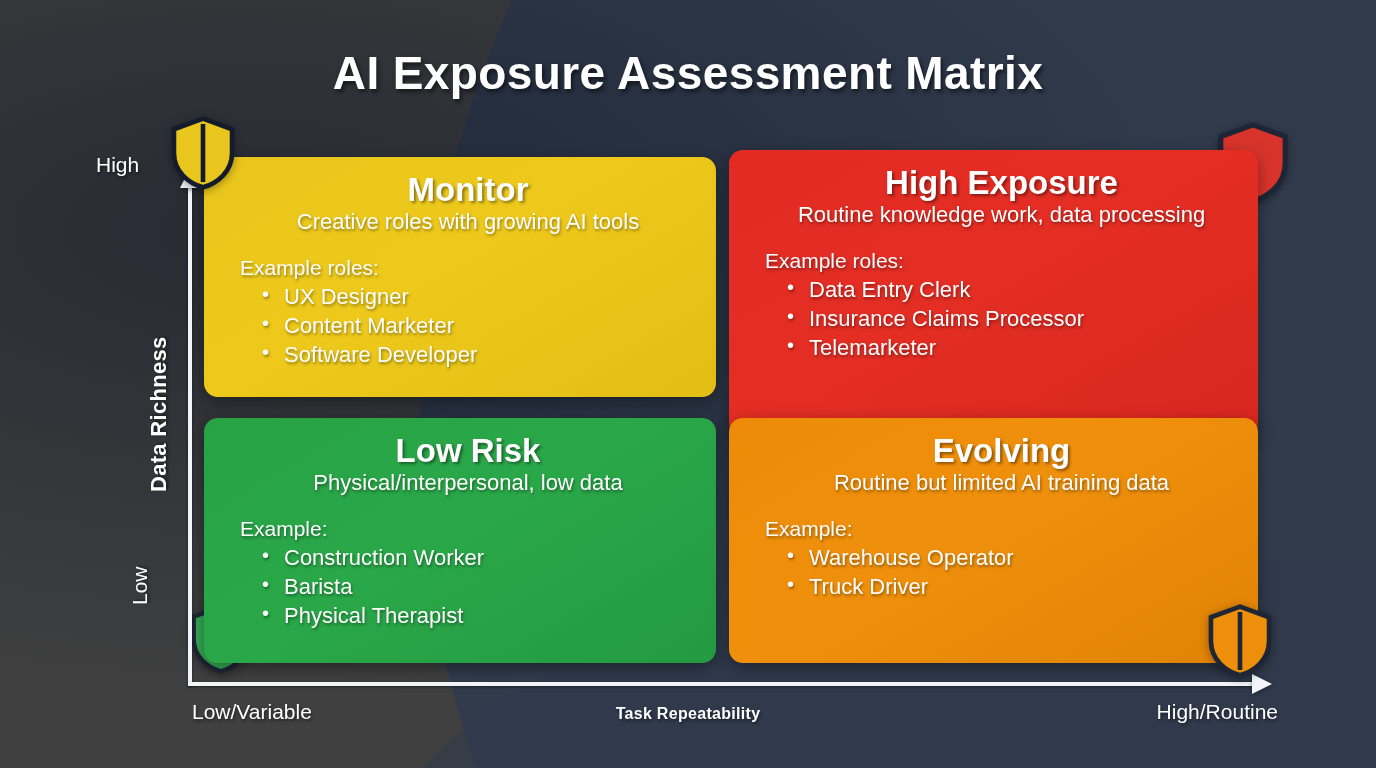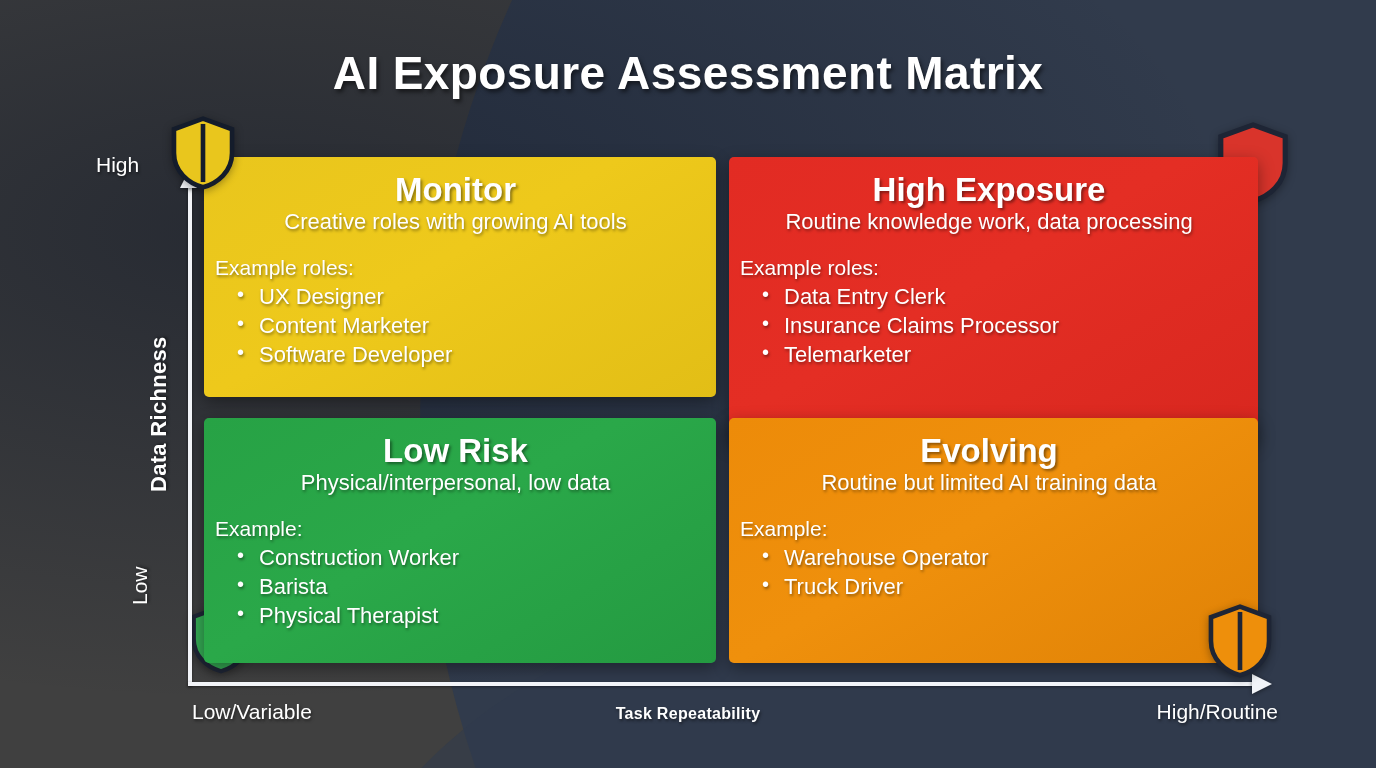--- a/index.html
+++ b/index.html
@@ -114,22 +114,22 @@
     font-size:16px;
     font-weight:bold;
     letter-spacing:.3px;
     text-shadow:1px 2px 3px rgba(0,0,0,.5);
     z-index:7;
   }
 
   
   .card {
     position:absolute;
-    border-radius:5px;
-    padding:14px 20px 10px 11px;
+    border-radius:14px;
+    padding:14px 20px 10px 36px;
     z-index:5;
     box-shadow:0 5px 16px rgba(0,0,0,.38);
     overflow:hidden;
   }
   .card .q-title {
     text-align:center;
     font-size:33px;
     font-weight:bold;
     color:#ffffff;
     line-height:1.16;
@@ -165,21 +165,21 @@
   .card li:before {
     content:"\2022";
     position:absolute;
     left:0; top:-1px;
     font-size:20px;
     color:#ffffff;
   }
 
   #card-monitor { left:204px;  top:157px; width:512px; height:240px;
     background:linear-gradient(150deg,#e9c61d 0%, #eec91b 45%, #e2be16 100%); }
-  #card-high    { left:729px;  top:157px; width:529px; height:286px;
+  #card-high    { left:729px;  top:150px; width:529px; height:286px;
     background:linear-gradient(150deg,#e22b23 0%, #e42e24 45%, #d8271f 100%); }
   #card-low     { left:204px;  top:418px; width:512px; height:245px;
     background:linear-gradient(150deg,#27a245 0%, #2aa849 45%, #249a41 100%); }
   #card-evolv   { left:729px;  top:418px; width:529px; height:245px;
     background:linear-gradient(150deg,#ed8b09 0%, #ef900c 45%, #e08206 100%); }
 
   
   .shield {
     position:absolute;
     z-index:7;

